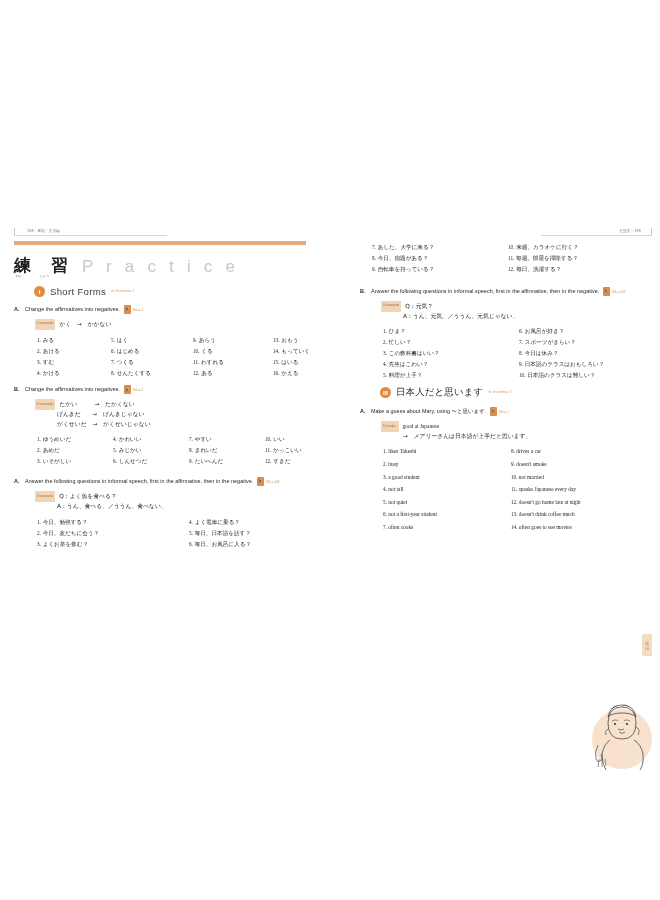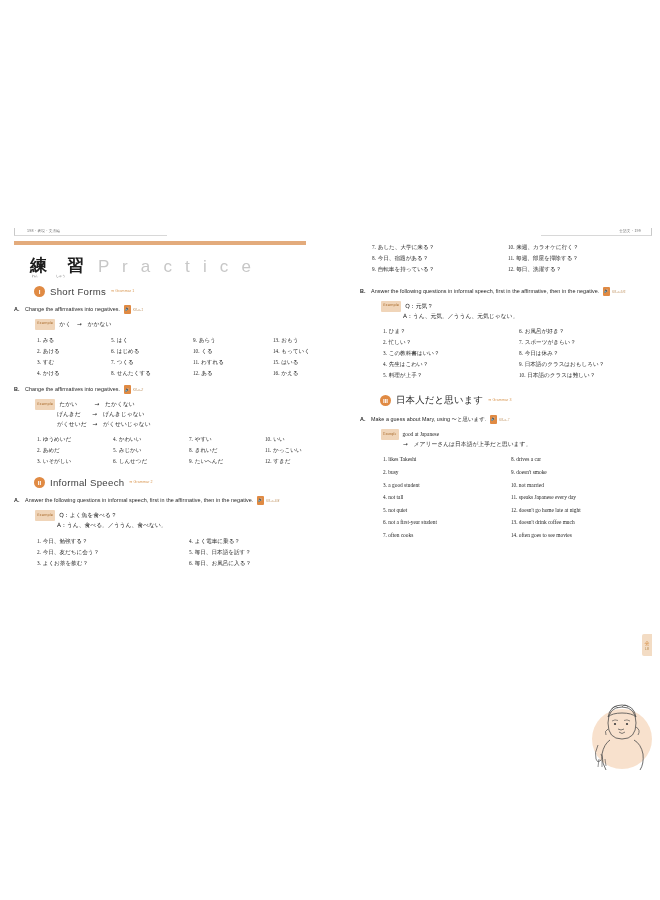--- a/index.html
+++ b/index.html
@@ -63,21 +63,20 @@
     background: #e3ab7c;
     width: 292px;
   }
 
   .practice-title {
     margin-top: 4px;
     display: flex;
     align-items: flex-end;
     gap: 7px;
     height: 26px;
-    margin-left: 16px;
   }
   .kanji-big {
     font-family: "DejaVu Sans", sans-serif;
     font-size: 17px;
     font-weight: 700;
     color: #1d1d1d;
     letter-spacing: 7px;
     line-height: 20px;
   }
   .kanji-ruby {
@@ -364,25 +363,20 @@
             <div class="item"><span class="n">3.</span> <span>いそがしい</span></div>
             <div class="item"><span class="n">6.</span> <span>しんせつだ</span></div>
             <div class="item"><span class="n">9.</span> <span>たいへんだ</span></div>
             <div class="item"><span class="n">12.</span> <span>すきだ</span></div>
           </div>
         </div>
       </div>
     </div>
 
     <div class="section">
-      <div class="sec-head">
-        <span class="sec-num">II</span>
-        <span class="sec-title">Informal Speech</span>
-        <span class="grammar-ref">➡ Grammar 2</span>
-      </div>
 
       <div class="part">
         <div class="part-letter">A.</div>
         <div class="part-body">
           <div class="instr">
             <span>Answer the following questions in informal speech, first in the affirmative, then in the negative.</span>
             <span class="audio-badge">🔊</span><span class="audio-track">K8-a-3/4</span>
           </div>
 
           <div class="example">
@@ -443,21 +437,21 @@
           <div class="item"><span class="n">3.</span> <span>この教科書はいい？</span></div>
           <div class="item"><span class="n">8.</span> <span>今日は休み？</span></div>
           <div class="item"><span class="n">4.</span> <span>先生はこわい？</span></div>
           <div class="item"><span class="n">9.</span> <span>日本語のクラスはおもしろい？</span></div>
           <div class="item"><span class="n">5.</span> <span>料理が上手？</span></div>
           <div class="item"><span class="n">10.</span> <span>日本語のクラスは難しい？</span></div>
         </div>
       </div>
     </div>
 
-    <div class="section" style="margin-top:14px;">
+    <div class="section" style="margin-top:6px;">
       <div class="sec-head">
         <span class="sec-num">III</span>
         <span class="sec-title-jp">日本人だと思います</span>
         <span class="grammar-ref">➡ Grammar 3</span>
       </div>
 
       <div class="part">
         <div class="part-letter">A.</div>
         <div class="part-body">
           <div class="instr">

